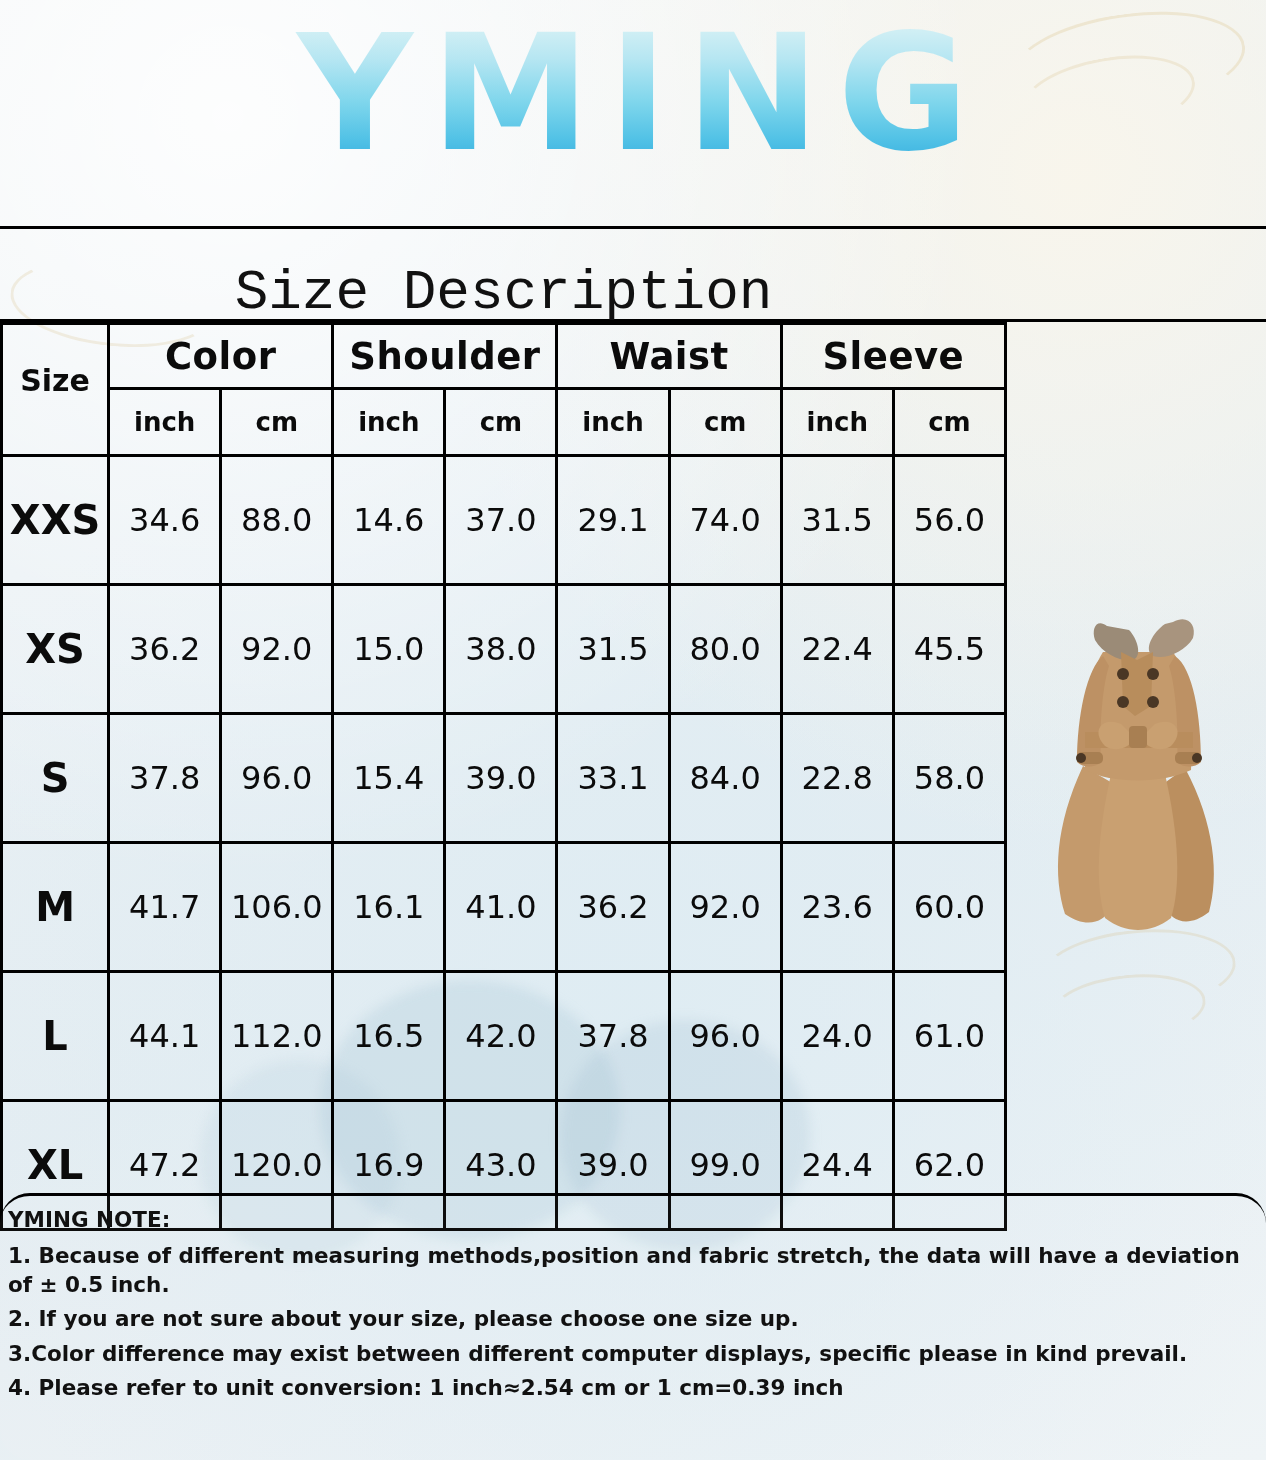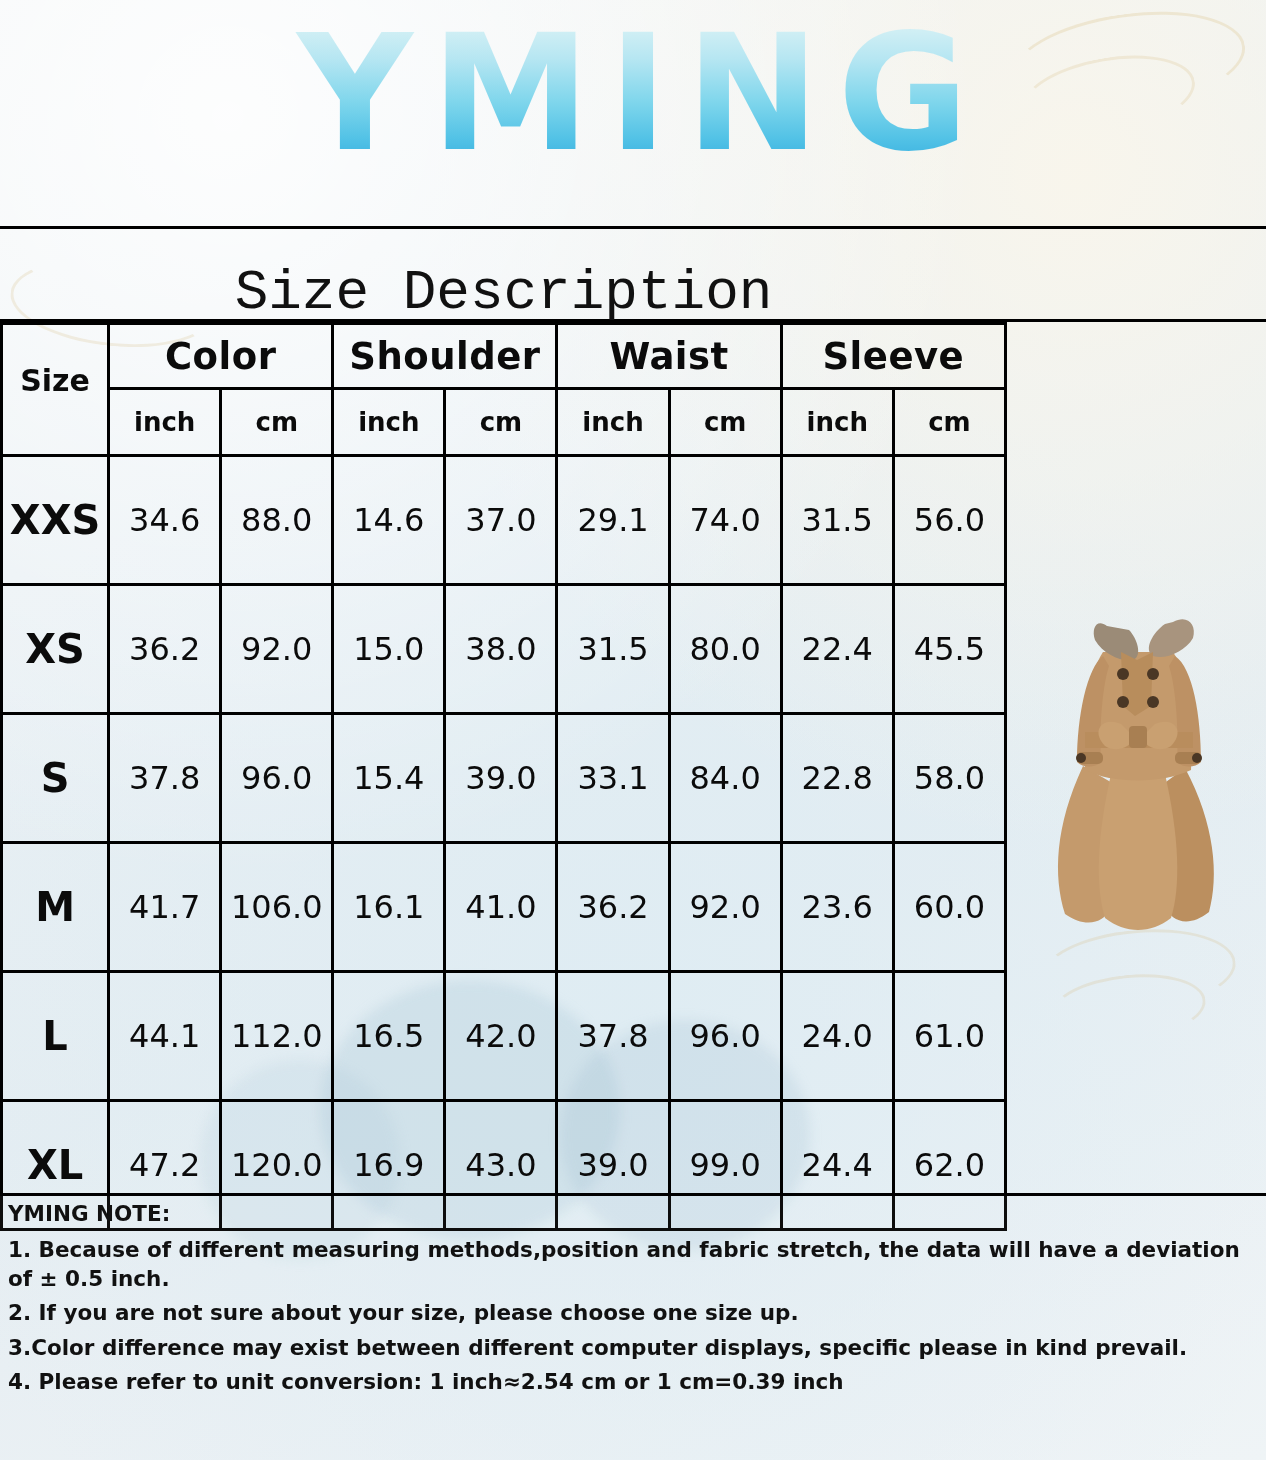--- a/index.html
+++ b/index.html
@@ -158,22 +158,23 @@
 
   
   .notes {
     position: absolute;
     left: 0;
     top: 1193px;
     width: 1266px;
     height: 267px;
     border-top: 3px solid #000;
     box-sizing: border-box;
-    padding: 4px 8px 0 8px;
+    padding: 10px 8px 0 8px;
     background: rgba(255,255,255,0.05);
+    border-radius: 30px;
   }
   .notes p {
     margin: 0 0 6px 0;
     font-family: "DejaVu Sans", sans-serif;
     font-size: 21.5px;
     font-weight: bold;
     color: #111;
     line-height: 1.32;
   }
   .notes p.title { margin-bottom: 8px; }

